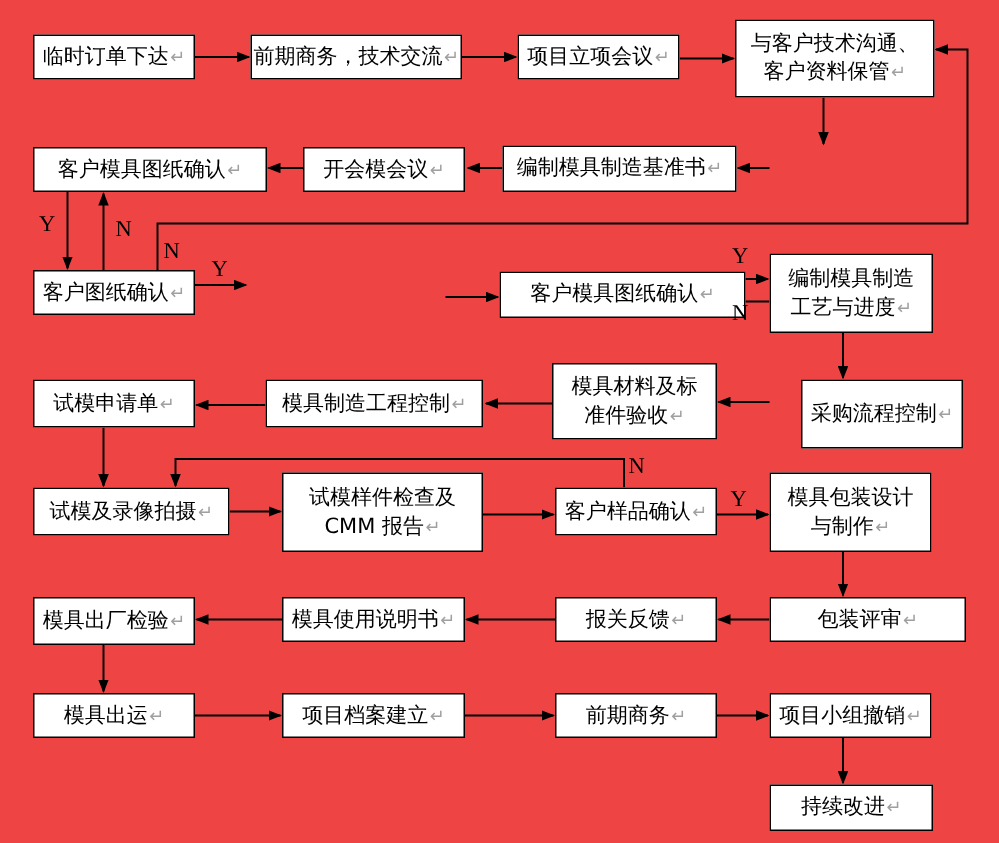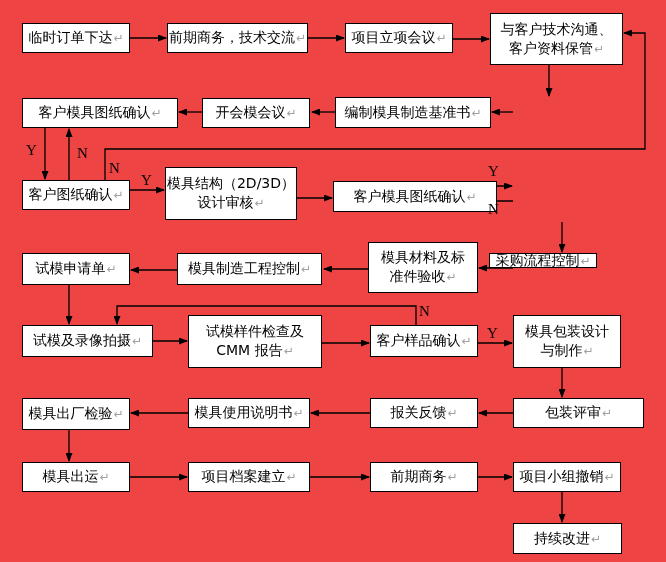--- a/index.html
+++ b/index.html
@@ -90,29 +90,29 @@
   <div class="box" style="left:202px;top:98px;width:108px;height:30px">
       <span class="txt"><span>开会模会议</span><span class="pmark">↵</span></span>
     </div>
   <div class="box" style="left:22px;top:98px;width:156px;height:30px">
       <span class="txt"><span>客户模具图纸确认</span><span class="pmark">↵</span></span>
     </div>
 
   <div class="box" style="left:22px;top:180px;width:108px;height:30px">
       <span class="txt"><span>客户图纸确认</span><span class="pmark">↵</span></span>
     </div>
-  <div class="box" style="left:165px;top:167px;width:132px;height:53px">
-      <span class="txt"><span>模具结构（2D/3D）
-设计审核</span><span class="pmark">↵</span></span>
-    </div>
   <div class="box" style="left:333px;top:181px;width:164px;height:31px">
       <span class="txt"><span>客户模具图纸确认</span><span class="pmark">↵</span></span>
     </div>
+  <div class="box" style="left:513px;top:169px;width:109px;height:53px">
+      <span class="txt"><span>编制模具制造
+工艺与进度</span><span class="pmark">↵</span></span>
+    </div>
 
-  <div class="box" style="left:489px;top:253px;width:108px;height:15px">
+  <div class="box" style="left:534px;top:253px;width:108px;height:46px">
       <span class="txt"><span>采购流程控制</span><span class="pmark">↵</span></span>
     </div>
   <div class="box" style="left:368px;top:242px;width:110px;height:51px">
       <span class="txt"><span>模具材料及标
 准件验收</span><span class="pmark">↵</span></span>
     </div>
   <div class="box" style="left:177px;top:253px;width:145px;height:32px">
       <span class="txt"><span>模具制造工程控制</span><span class="pmark">↵</span></span>
     </div>
   <div class="box" style="left:22px;top:253px;width:108px;height:32px">

